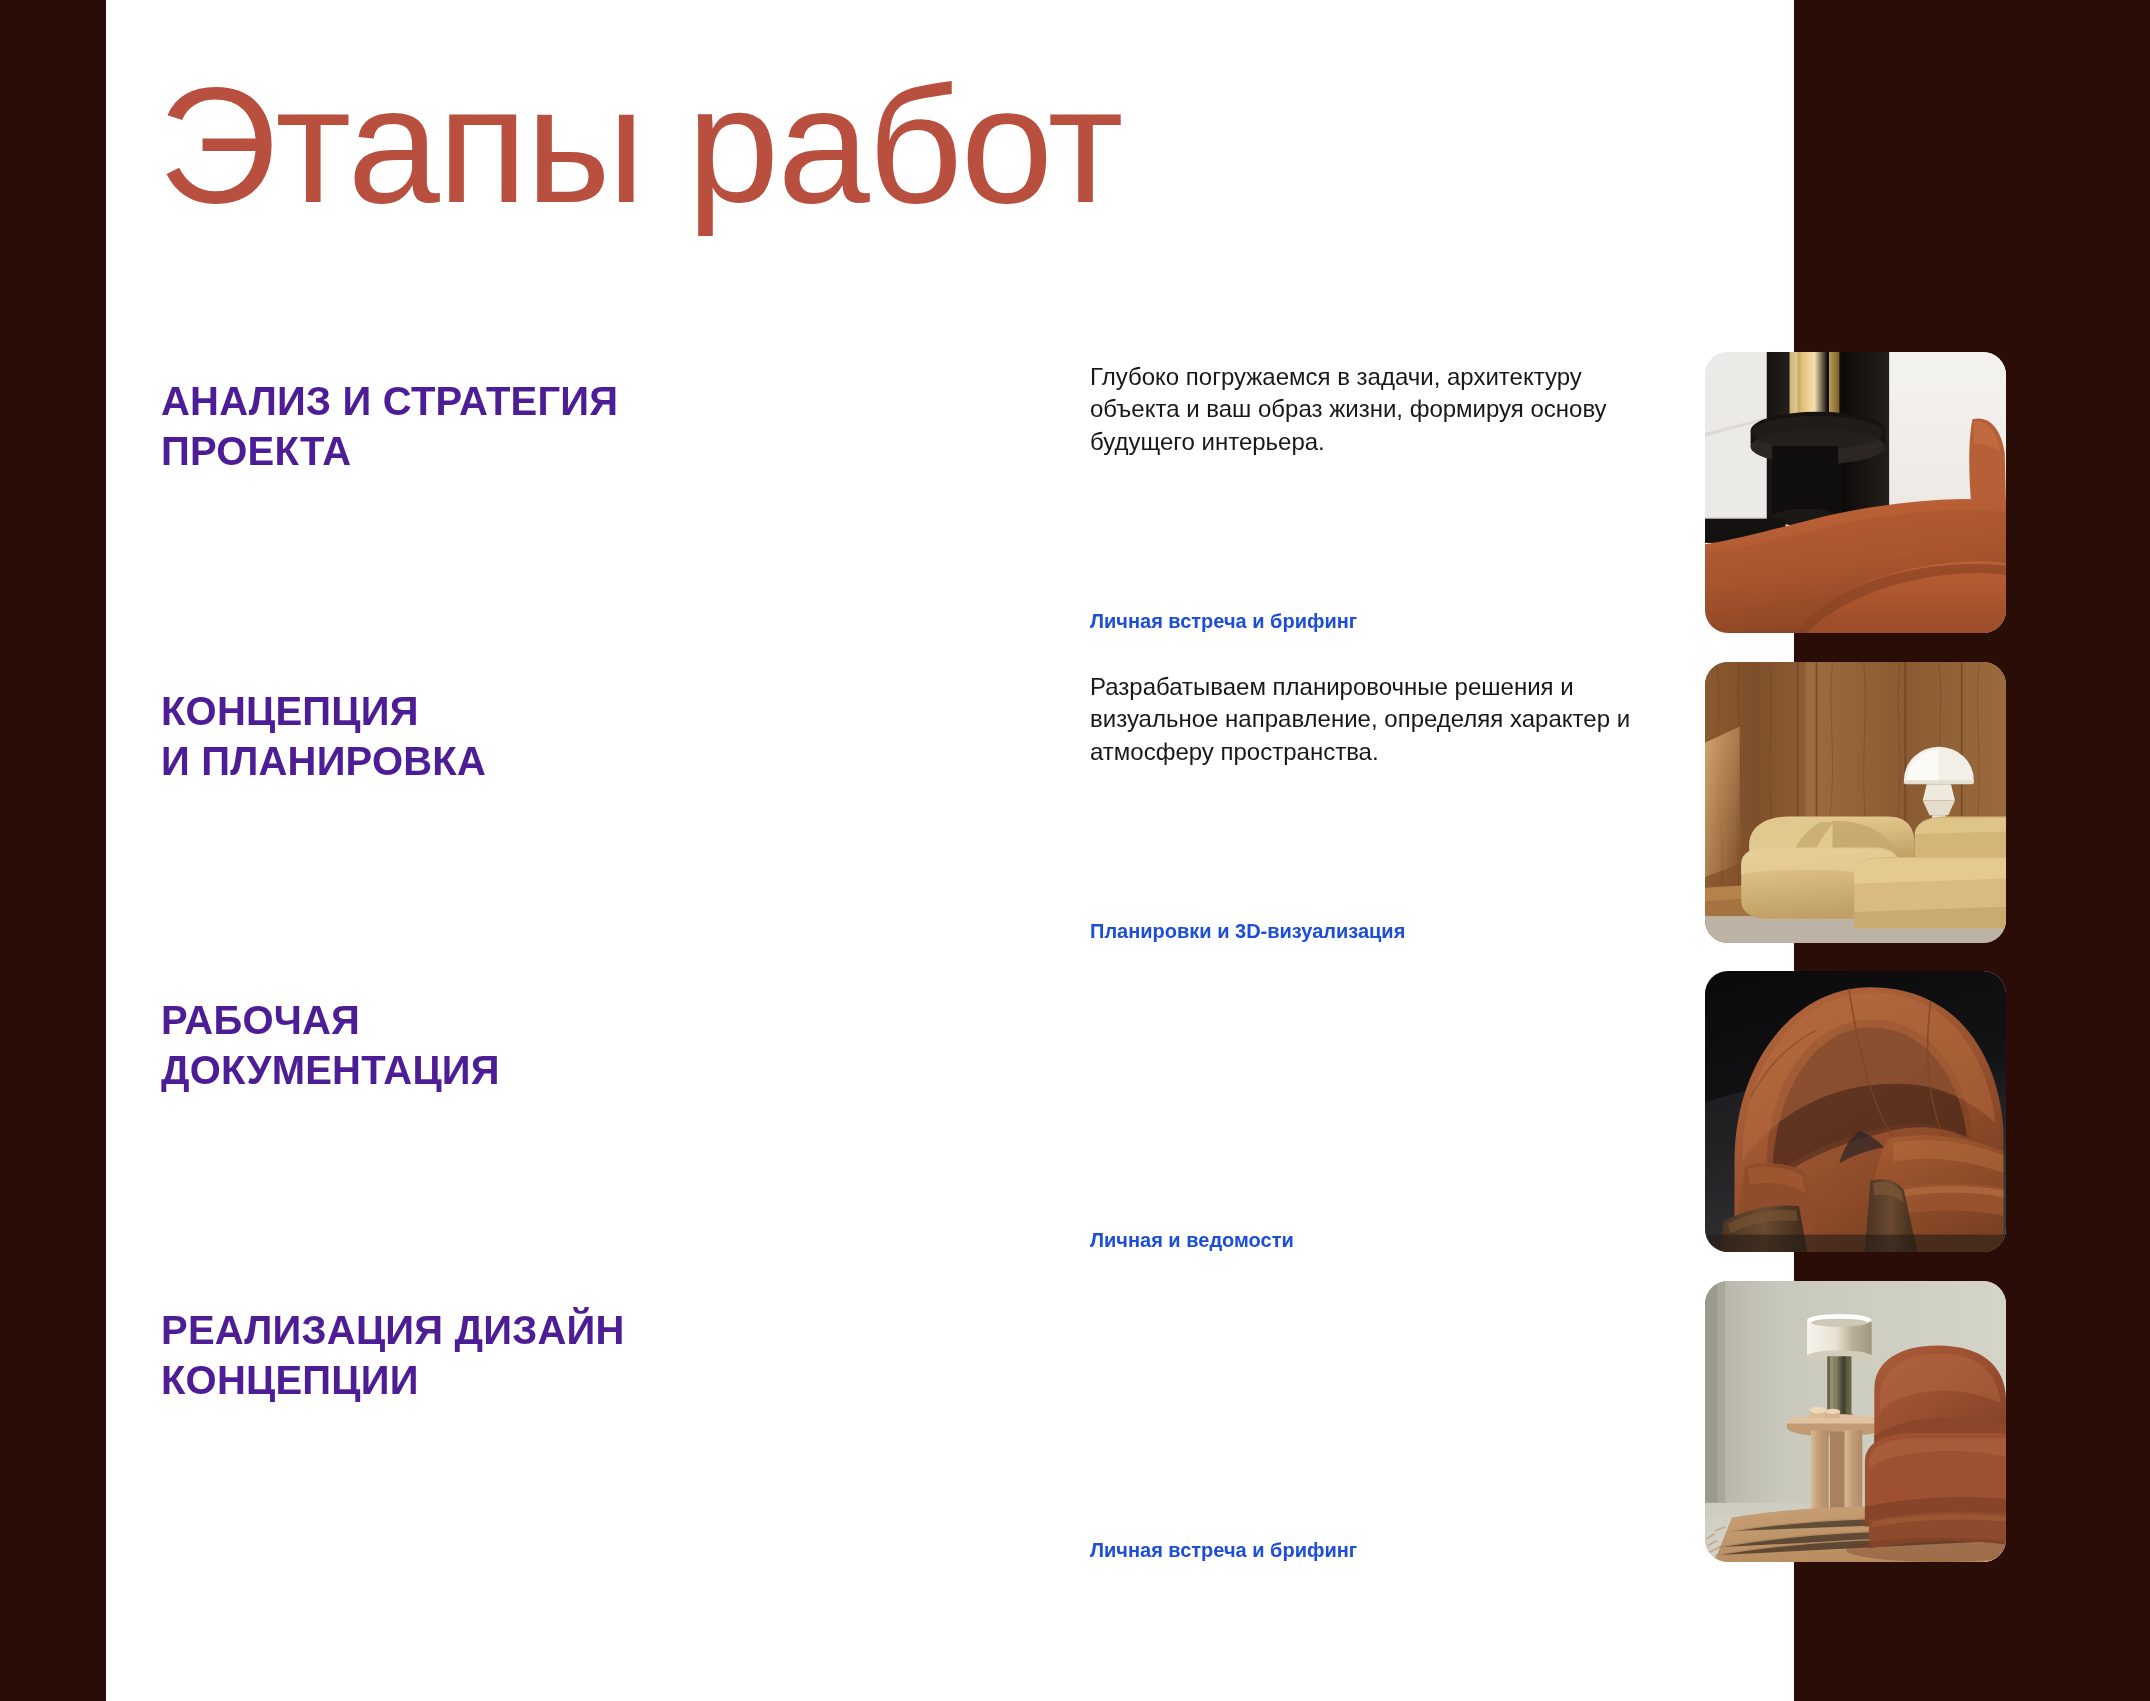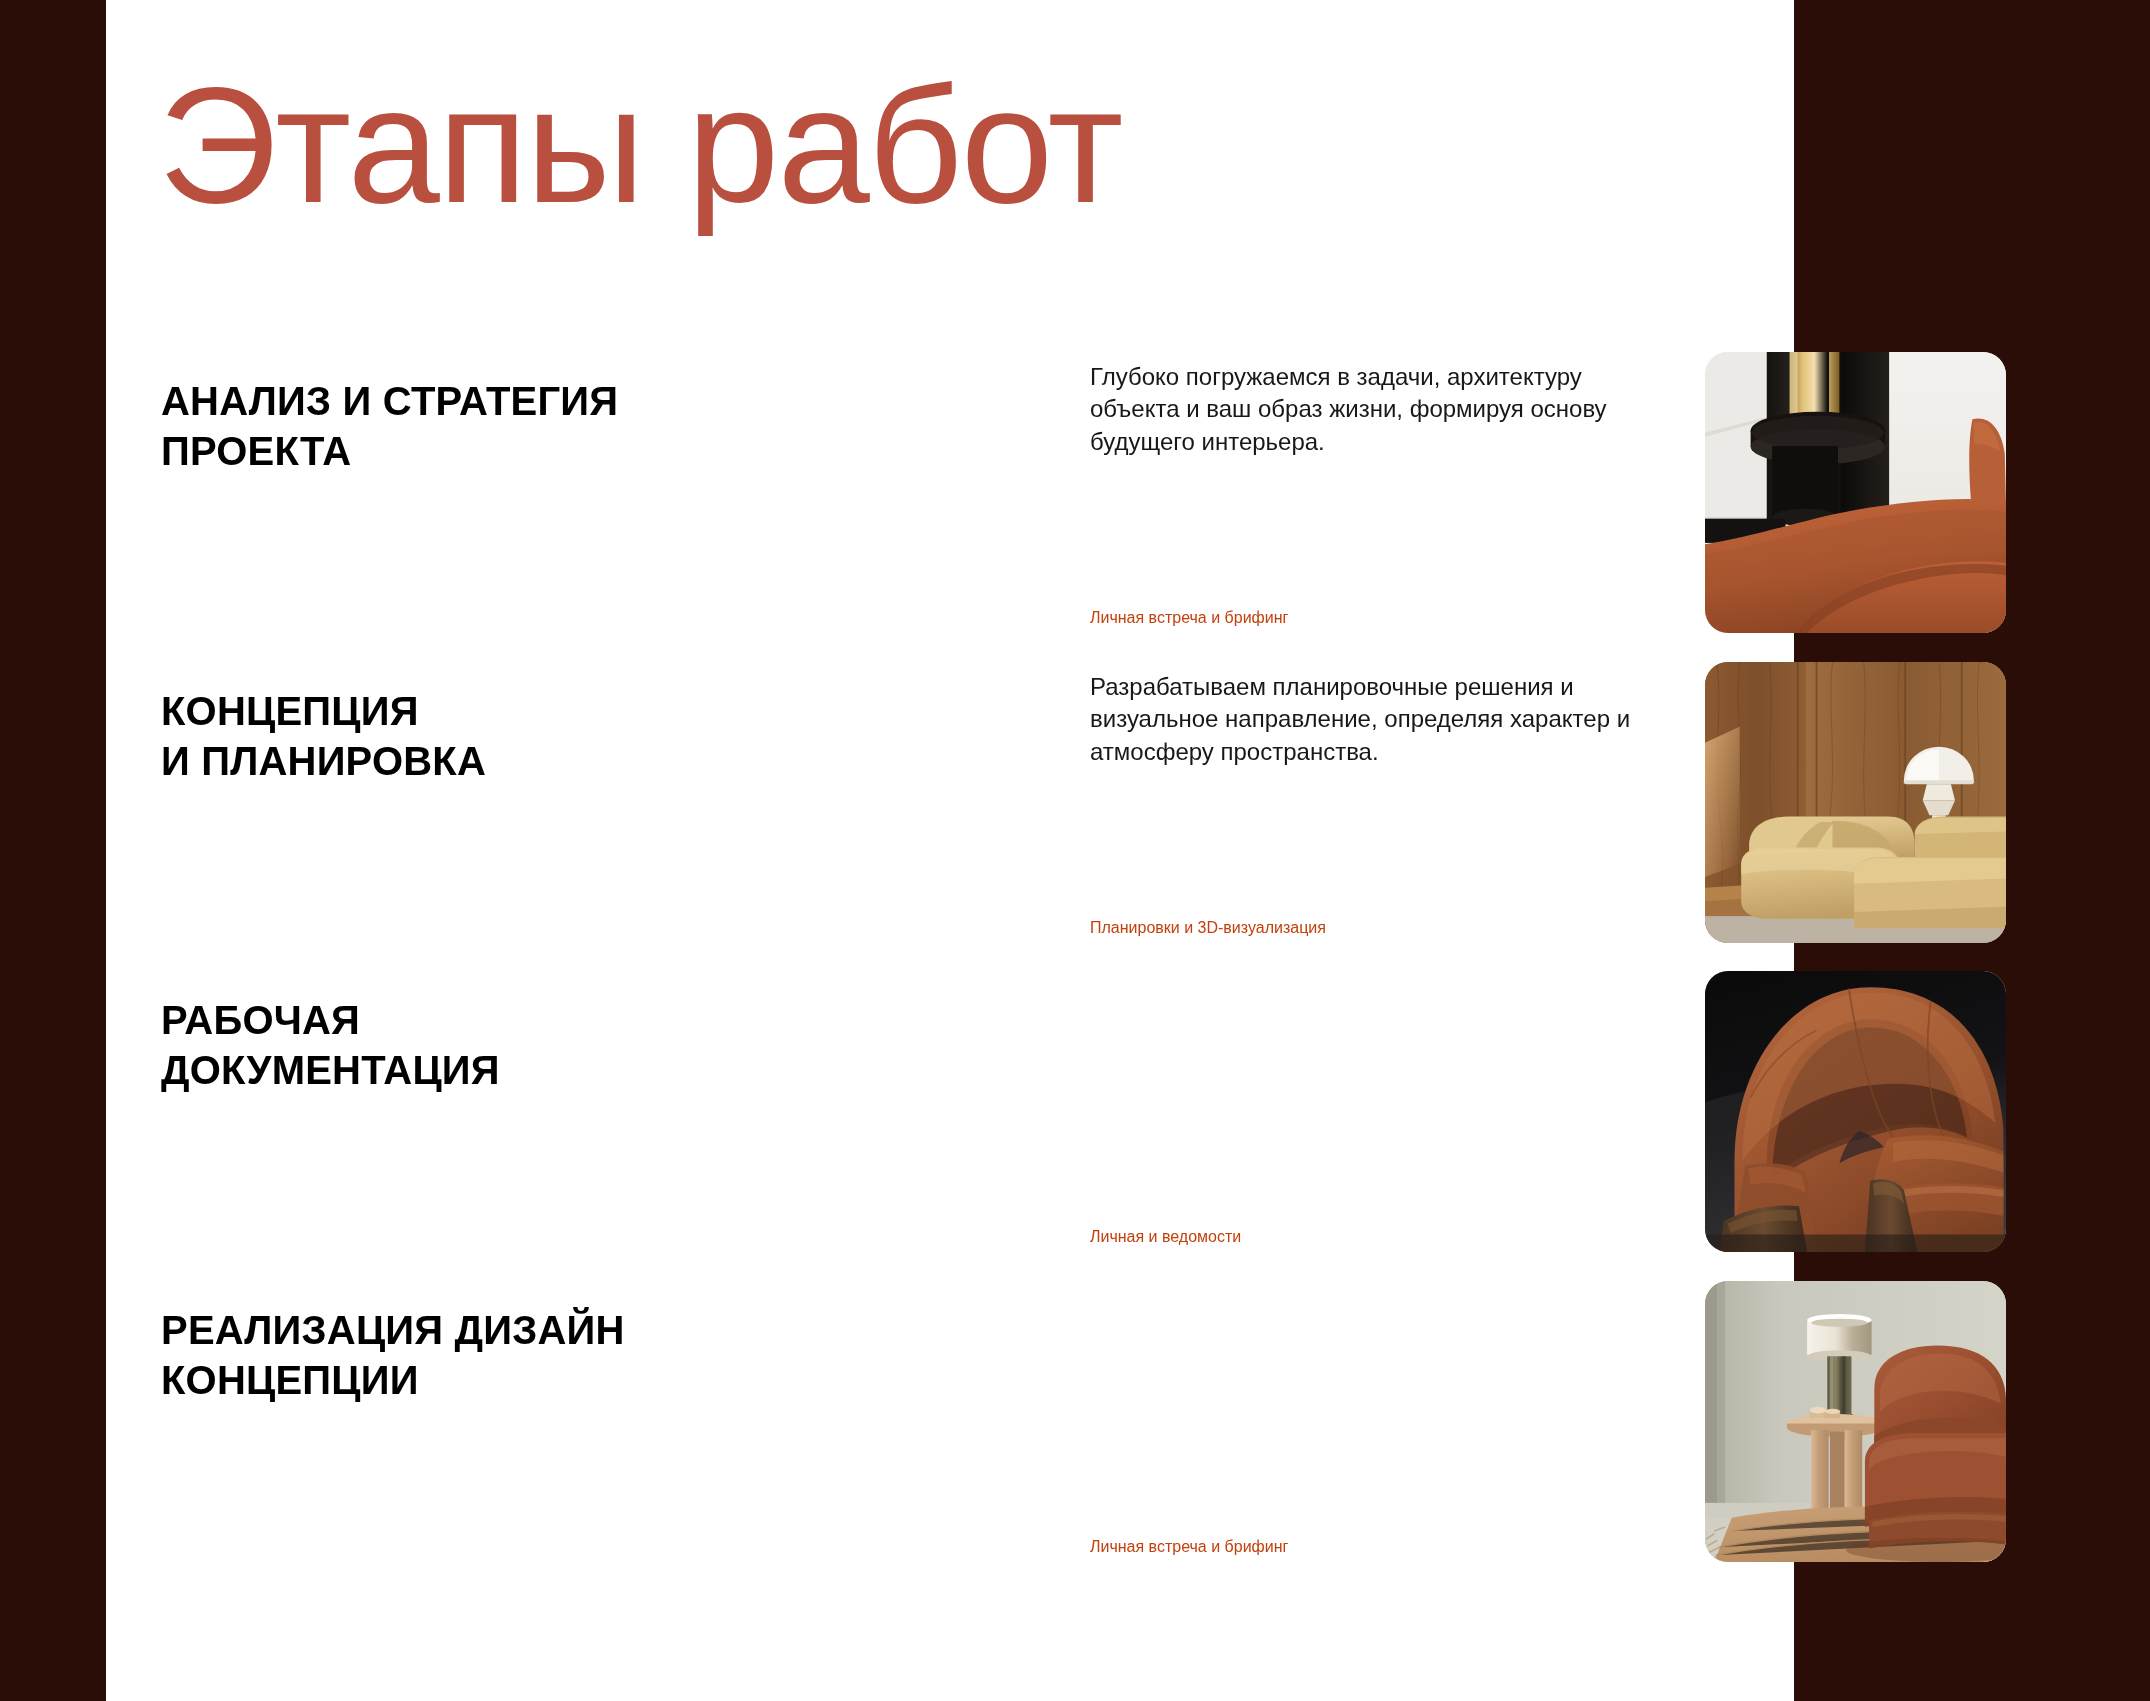--- a/index.html
+++ b/index.html
@@ -64,45 +64,45 @@
 
   .stage-title {
     position: absolute;
     left: 55px;
     top: 30px;
     width: 808px;
     font-size: 40px;
     line-height: 1.24;
     font-weight: 700;
     letter-spacing: 0.2px;
-    color: #000000;
+    color: #4c1d95;
     text-transform: uppercase;
     white-space: pre-line;
   }
 
   .stage-body {
     position: absolute;
     left: 984px;
     top: 13.5px;
     width: 559px;
     font-size: 24px;
     line-height: 1.36;
     font-weight: 400;
     color: #16181a;
   }
 
   .stage-caption {
     position: absolute;
     left: 984px;
     top: 261px;
     width: 559px;
-    font-size: 16px;
+    font-size: 20px;
     line-height: 1.3;
-    font-weight: 400;
-    color: #c2410c;
+    font-weight: 700;
+    color: #1d4ed8;
   }
 
   
   .thumb {
     position: absolute;
     left: 1599px;
     top: 5.4px;
     width: 301px;
     height: 281px;
     border-radius: 23px;

